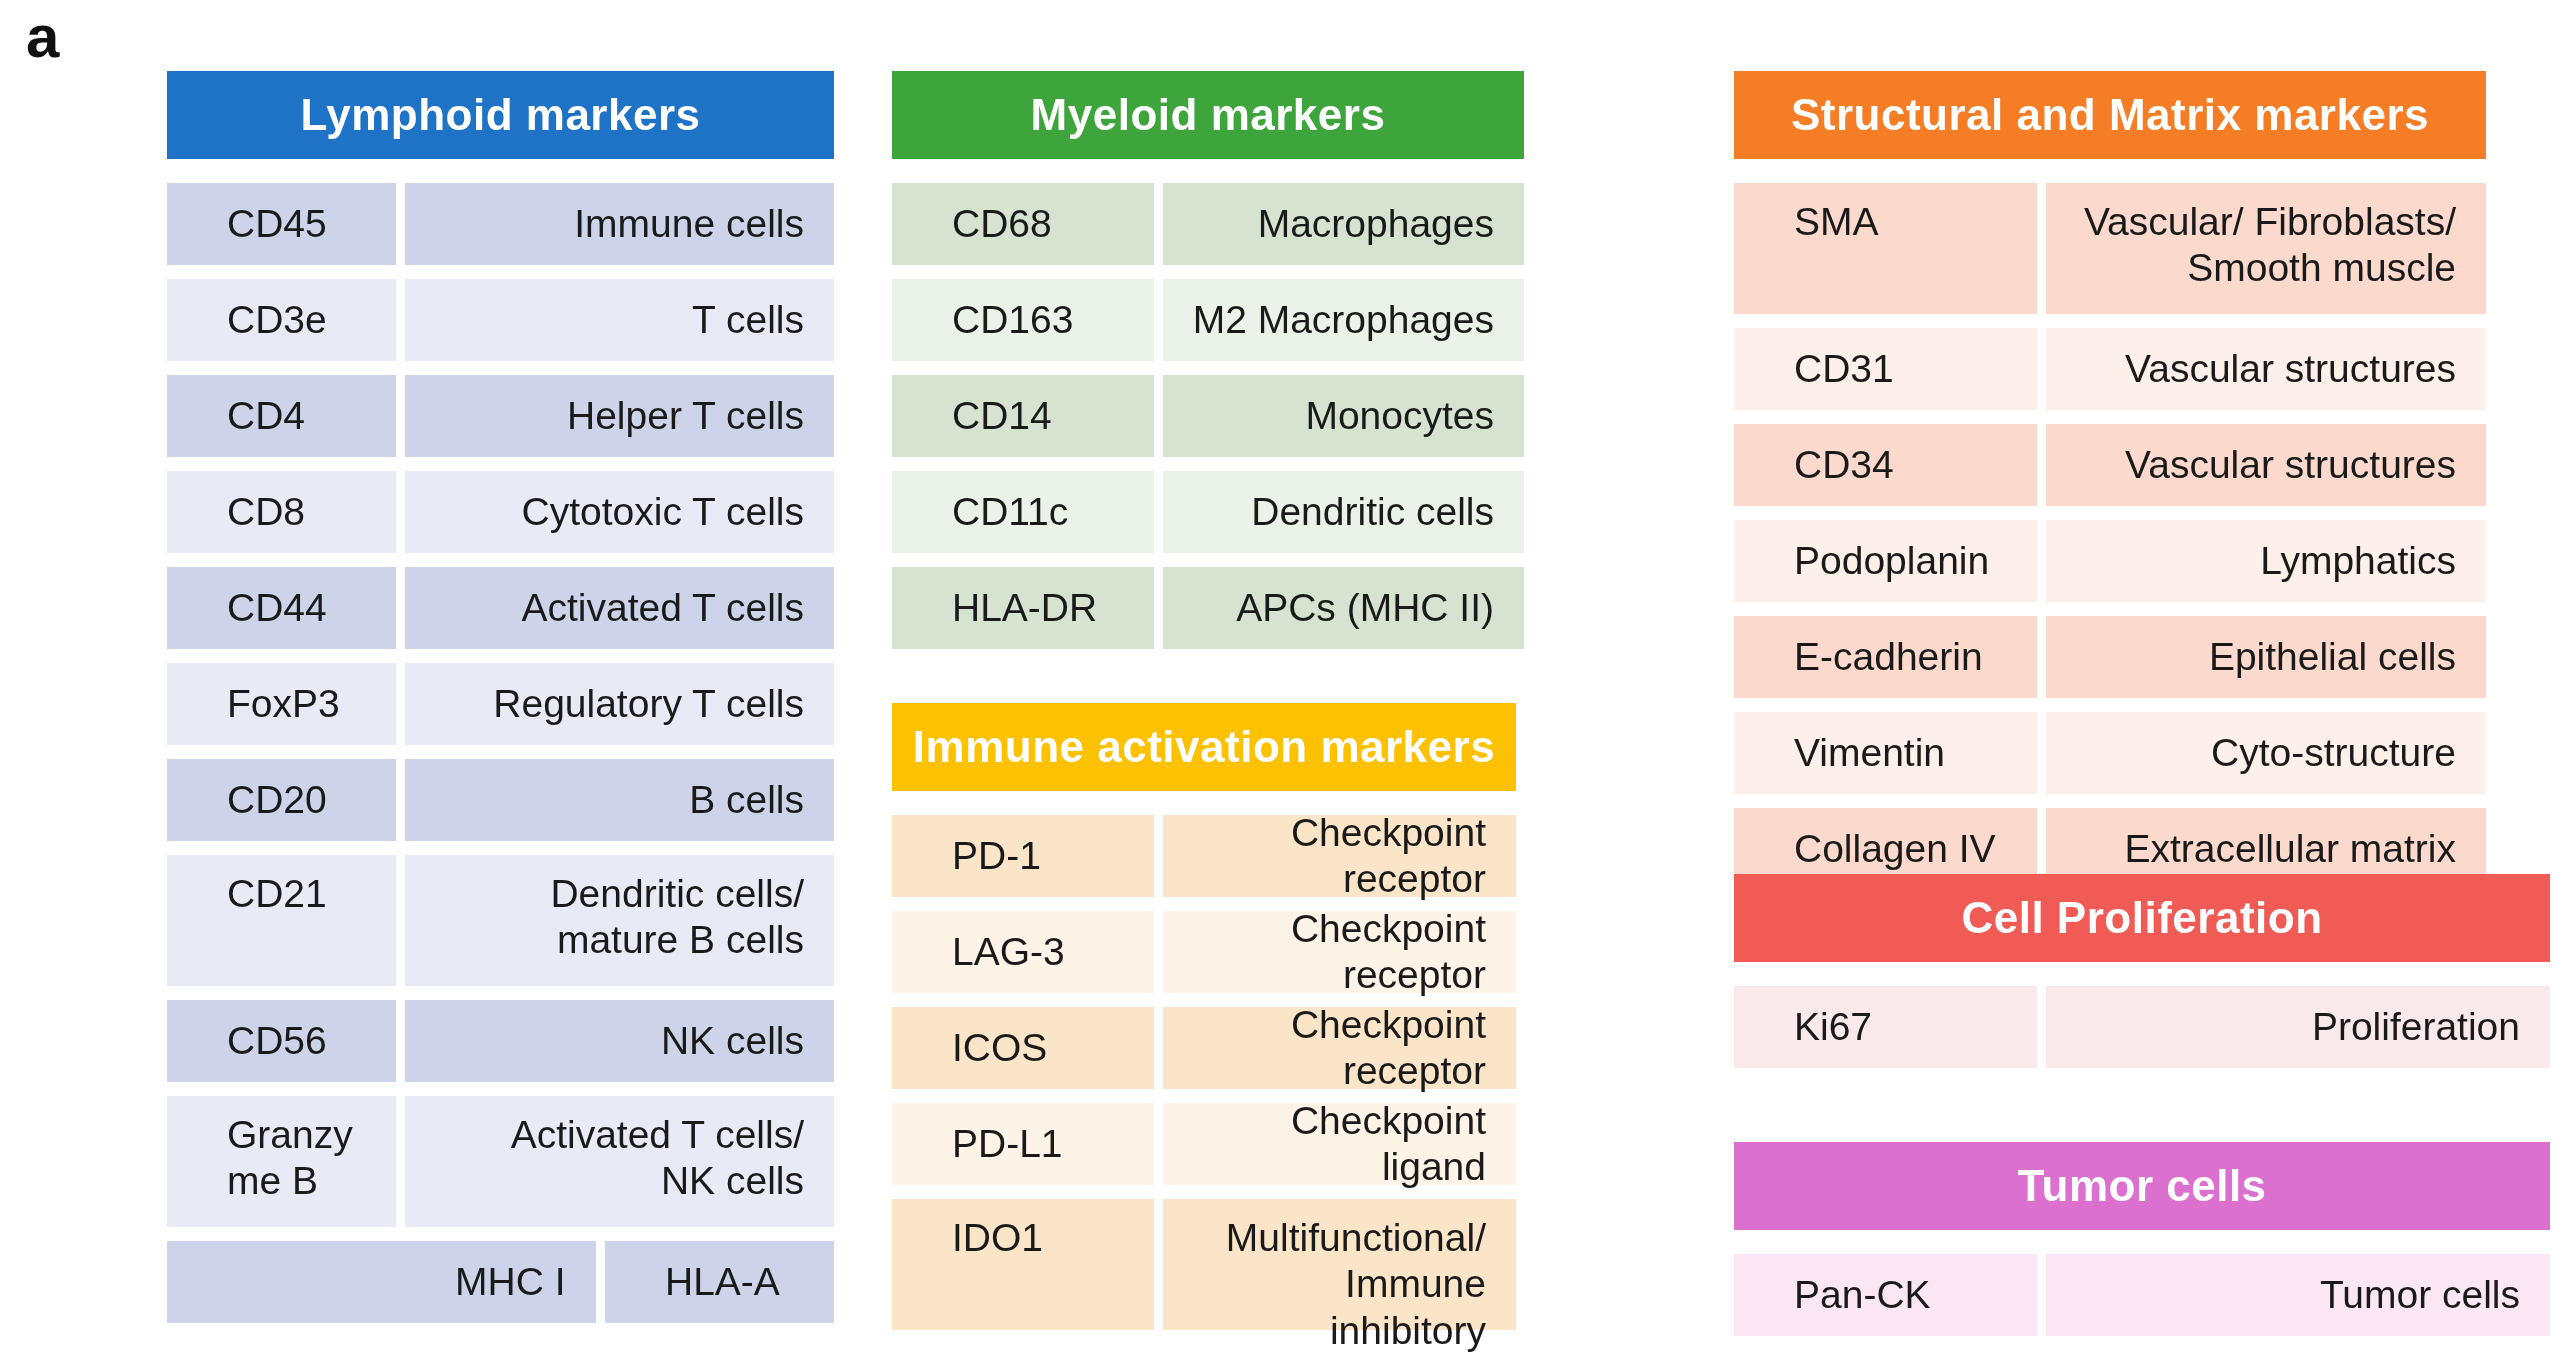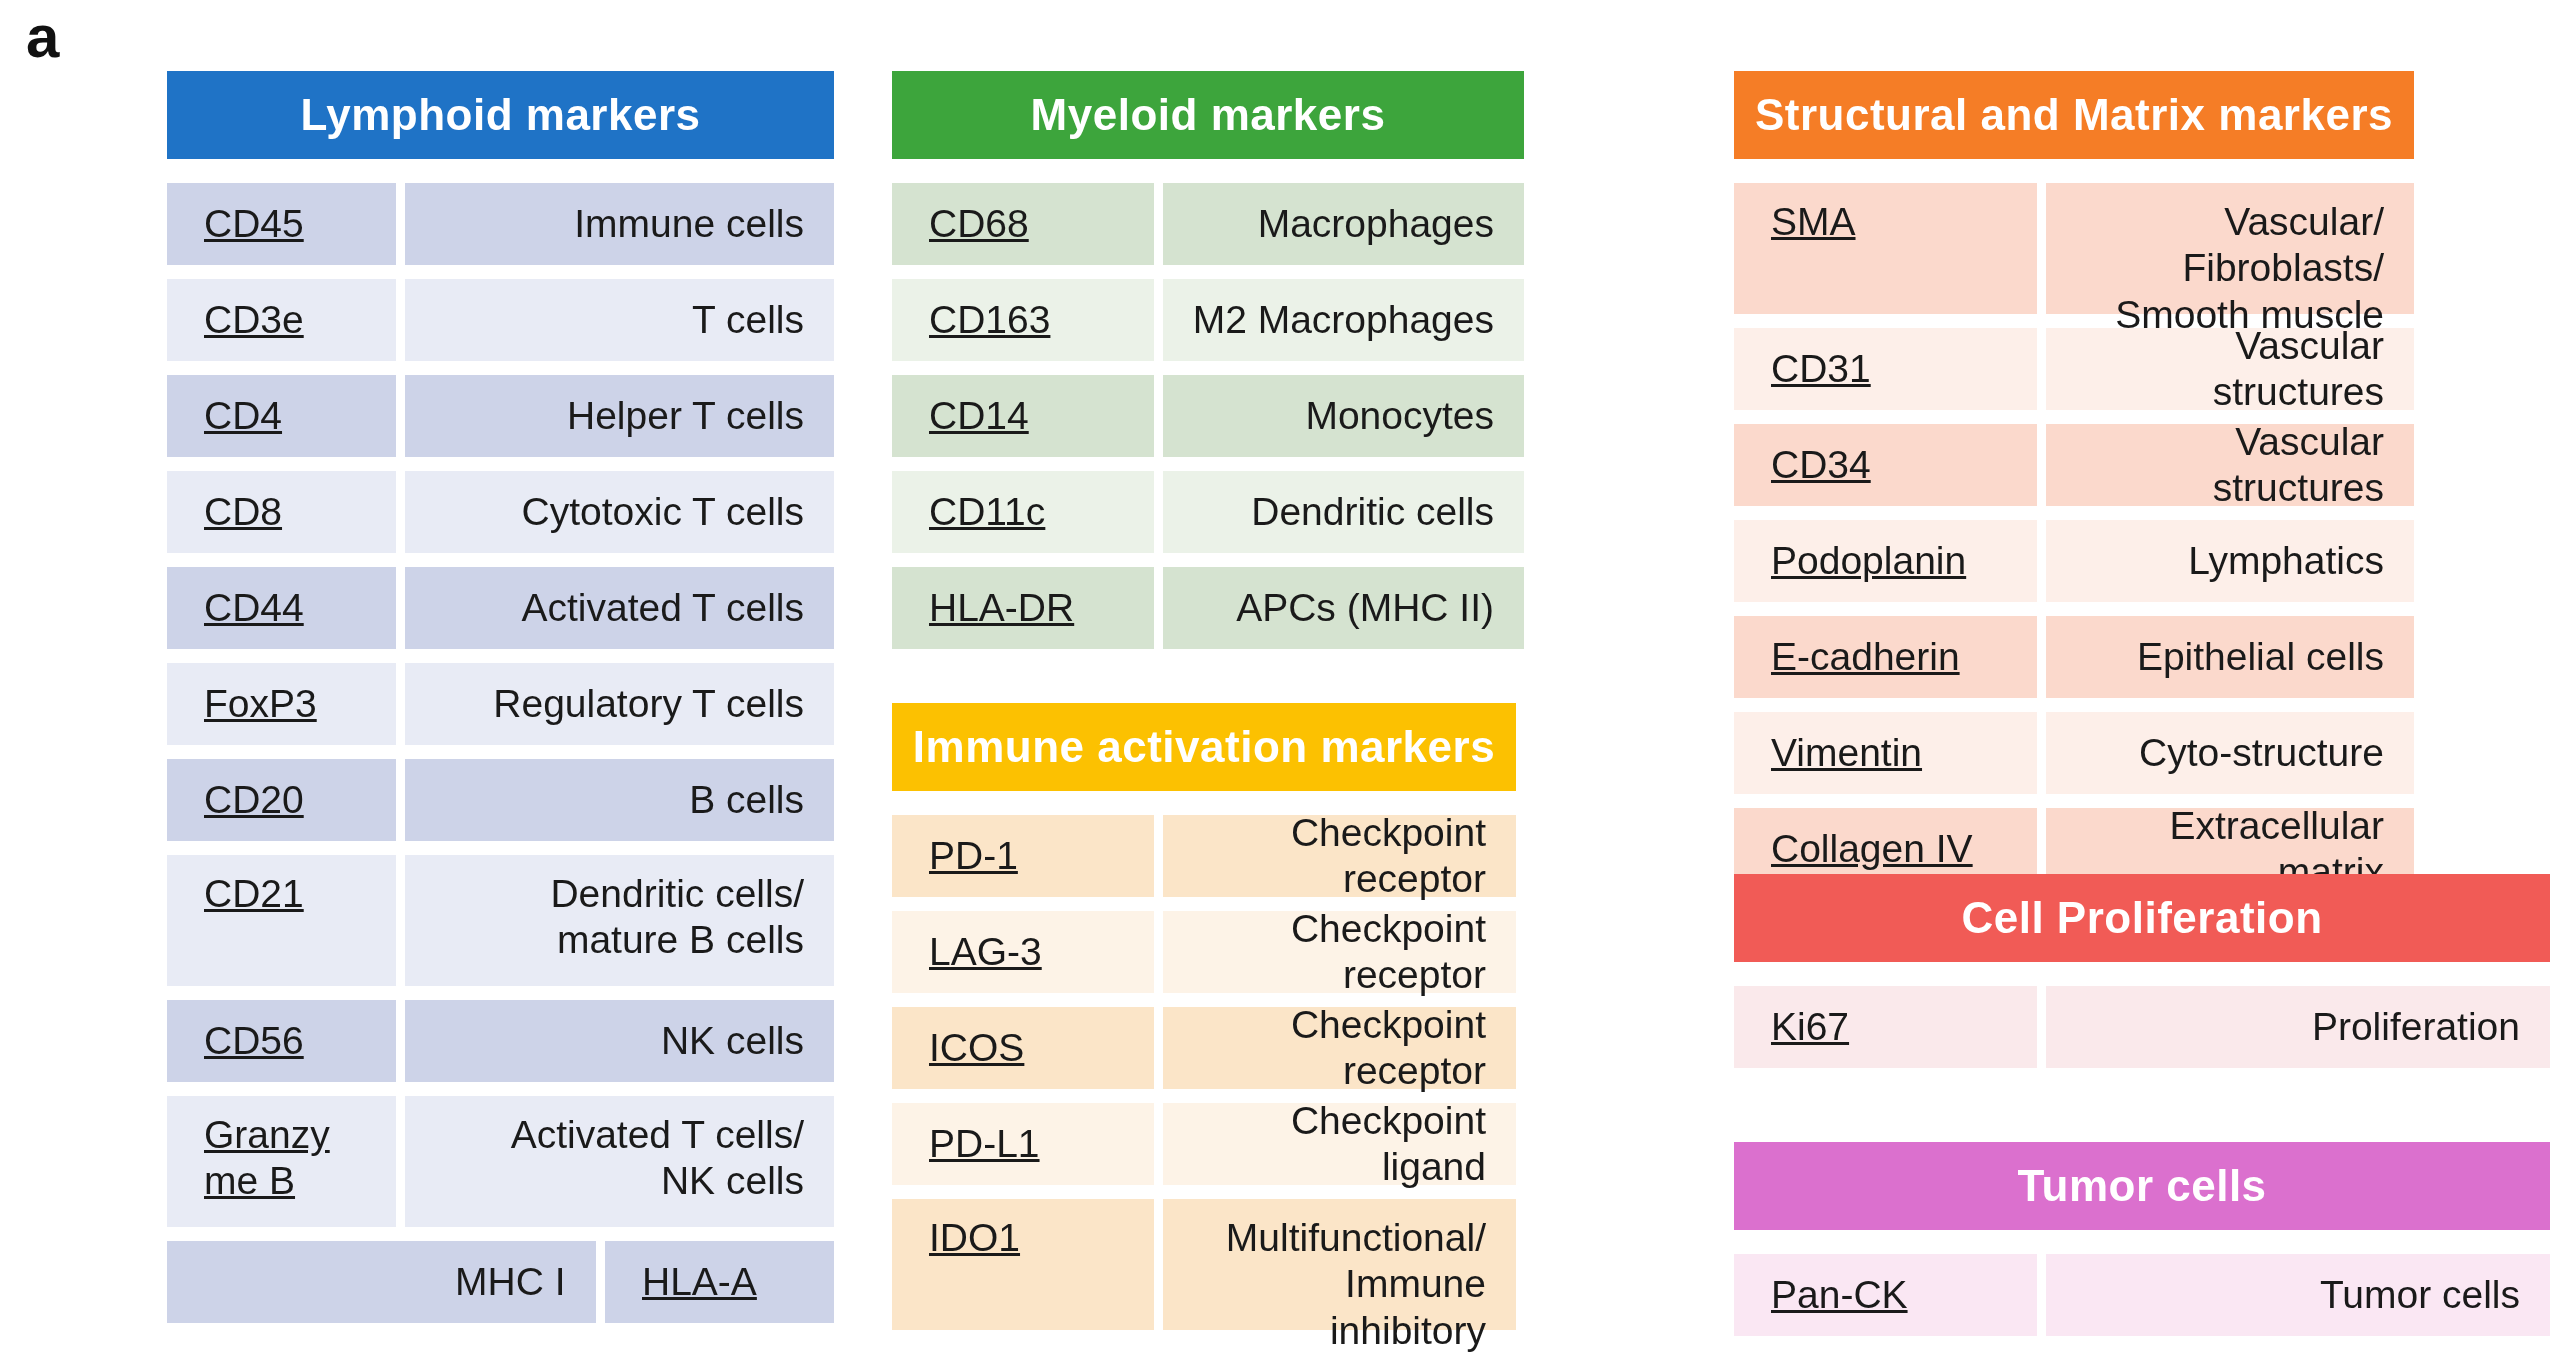--- a/index.html
+++ b/index.html
@@ -56,37 +56,36 @@
     line-height: 1.19;
     white-space: pre-line;
     box-sizing: border-box;
   }
   .row.tall .cell {
     align-items: flex-start;
     padding-top: 16px;
   }
   .cell-marker {
     flex: 0 0 var(--mw, 234px);
-    padding-left: 37px;
-    text-decoration: underline;
+    padding-left: 60px;
   }
   .cell-target {
     flex: 1 1 auto;
     justify-content: flex-end;
     text-align: right;
     padding-right: 30px;
     padding-left: 28px;
   }
   .rows .row:nth-child(odd) .cell { background: var(--band-dark, #ddd); }
   .rows .row:nth-child(even) .cell { background: var(--band-light, #eee); }
 
   .sec-lymphoid   { left: 119px;  top: 71px;   width: 667px; margin-left: 48px; --mw: 229px; }
   .sec-myeloid    { left: 892px;  top: 71px;   width: 632px; --mw: 262px; }
   .sec-immune     { left: 892px;  top: 703px;  width: 624px; --mw: 262px; }
-  .sec-structural { left: 1734px; top: 71px;   width: 680px; --mw: 303px; }
+  .sec-structural { left: 1734px; top: 71px;   width: 752px; --mw: 303px; }
   .sec-prolif     { left: 1734px; top: 874px;  width: 816px; --mw: 303px; }
   .sec-tumor      { left: 1734px; top: 1142px; width: 816px; --mw: 303px; }
 </style>
 </head>
 <body>
 
 <div id="canvas">
 
   <div class="panel-label">a</div>
 

